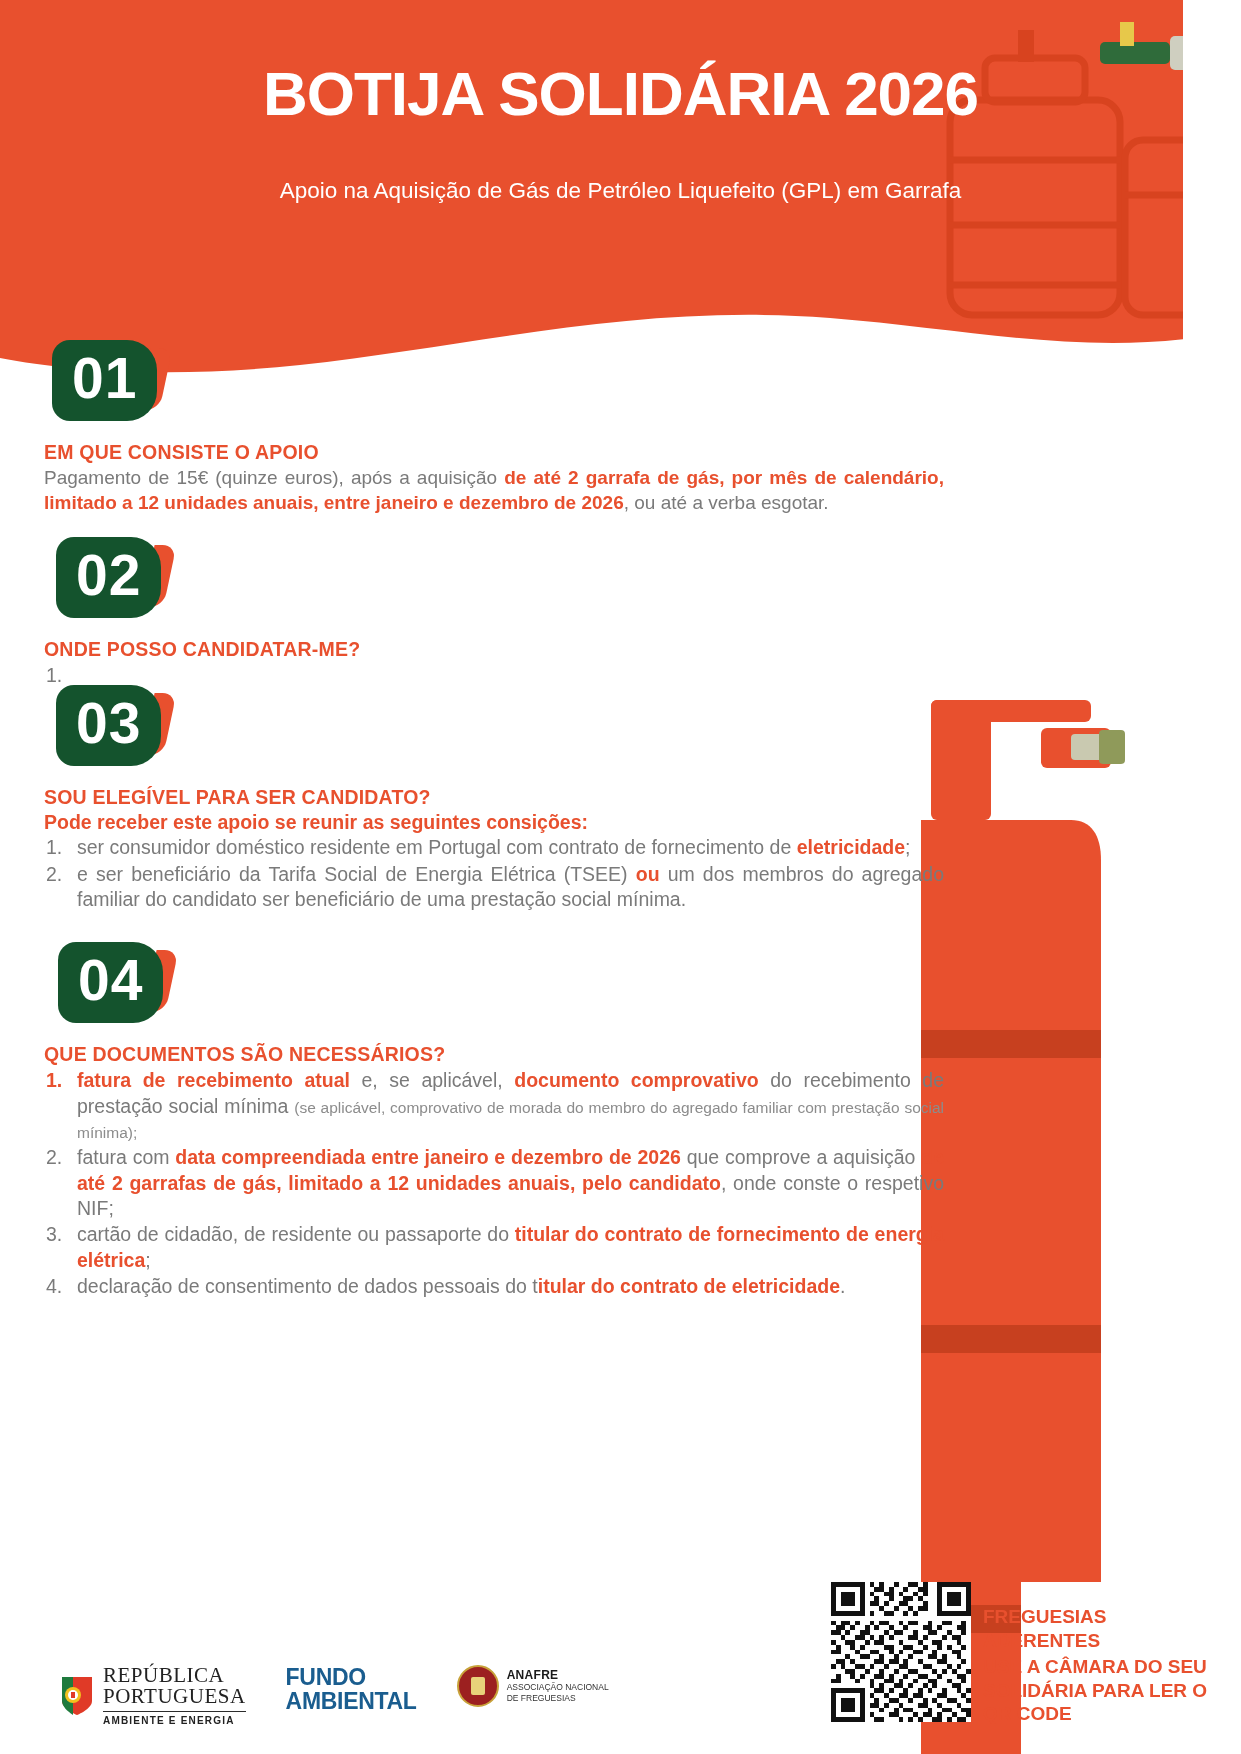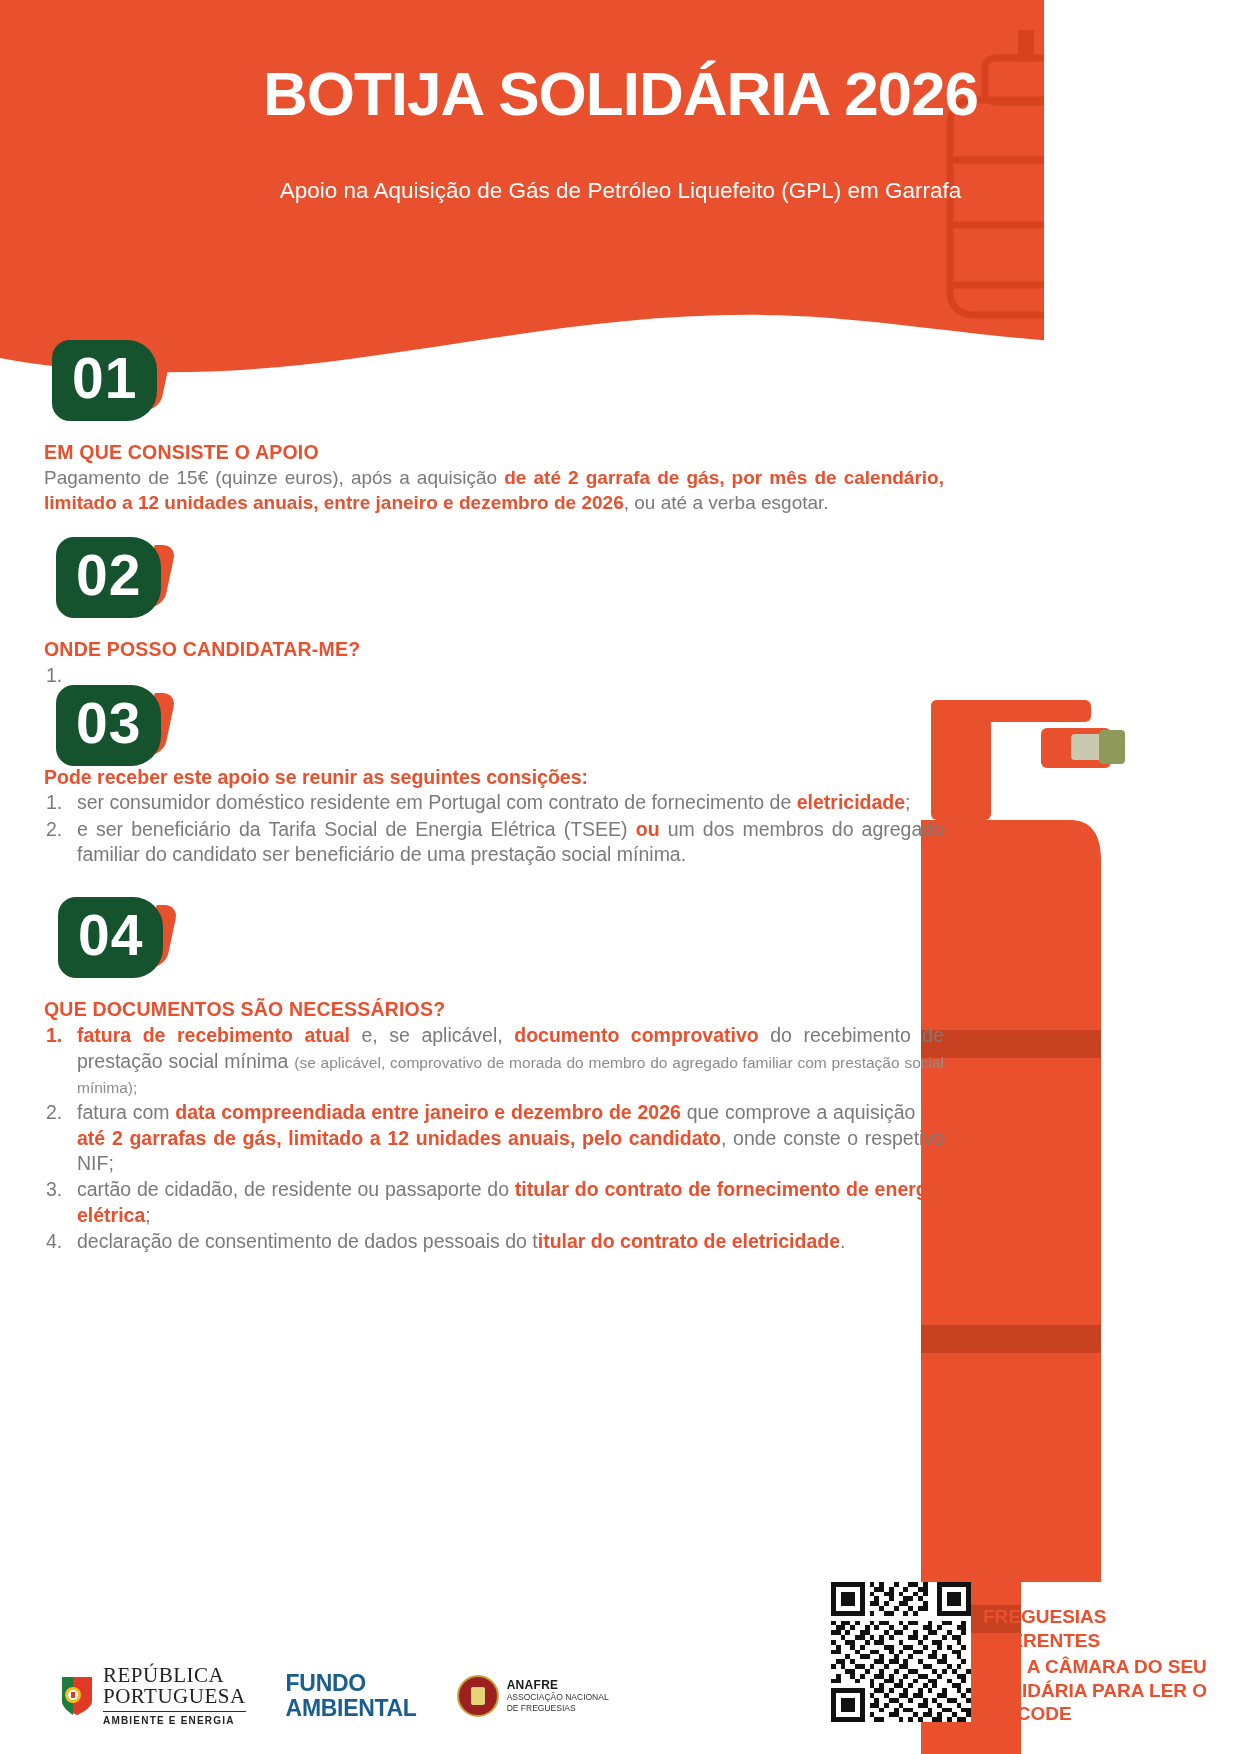--- a/index.html
+++ b/index.html
@@ -15,21 +15,21 @@
     width: 1241px;
     height: 1754px;
     overflow: hidden;
     background: #ffffff;
   }
 
   
   .header-wrap {
     position: absolute;
     left: 0; top: 0;
-    width: 1044px;
+    width: 1183px;
     height: 400px;
     overflow: hidden;
   }
   .header-shape {
     position: absolute;
     left: 0; top: 0;
     width: 1241px;
     height: 400px;
   }
   .header-title {
@@ -161,21 +161,21 @@
     bottom: 0;
     width: 1241px;
     height: 180px;
     z-index: 7;
   }
   .logos {
     position: absolute;
     left: 60px;
     bottom: 28px;
     display: flex;
-    align-items: center;
+    align-items: flex-start;
     gap: 40px;
   }
   .logo-rp {
     display: flex;
     align-items: center;
     gap: 9px;
   }
   .logo-rp .shield {
     width: 34px; height: 42px;
   }
@@ -351,20 +351,21 @@
       <div class="sect-title">ONDE POSSO CANDIDATAR-ME?</div>
       <ol class="numlist">
         <li>
           <span class="num">1.</span>
         </li>
       </ol>
     </div>
 
     <div class="sect sec03" style="margin-top:24px;">
       <div class="badge">03</div>
+      <div class="sect-title">SOU ELEGÍVEL PARA SER CANDIDATO?</div>
       <div class="sect-sub">Pode receber este apoio se reunir as seguintes consições:</div>
       <ol class="numlist">
         <li>
           <span class="num">1.</span>
           <span>ser consumidor doméstico residente em Portugal com contrato de fornecimento de </span><b>eletricidade</b><span>;</span>
         </li>
         <li>
           <span class="num">2.</span>
           <span>e ser beneficiário da Tarifa Social de Energia Elétrica (TSEE) </span><b>ou</b><span> um dos membros do agregado familiar do candidato ser beneficiário de uma prestação social mínima.</span>
         </li>

